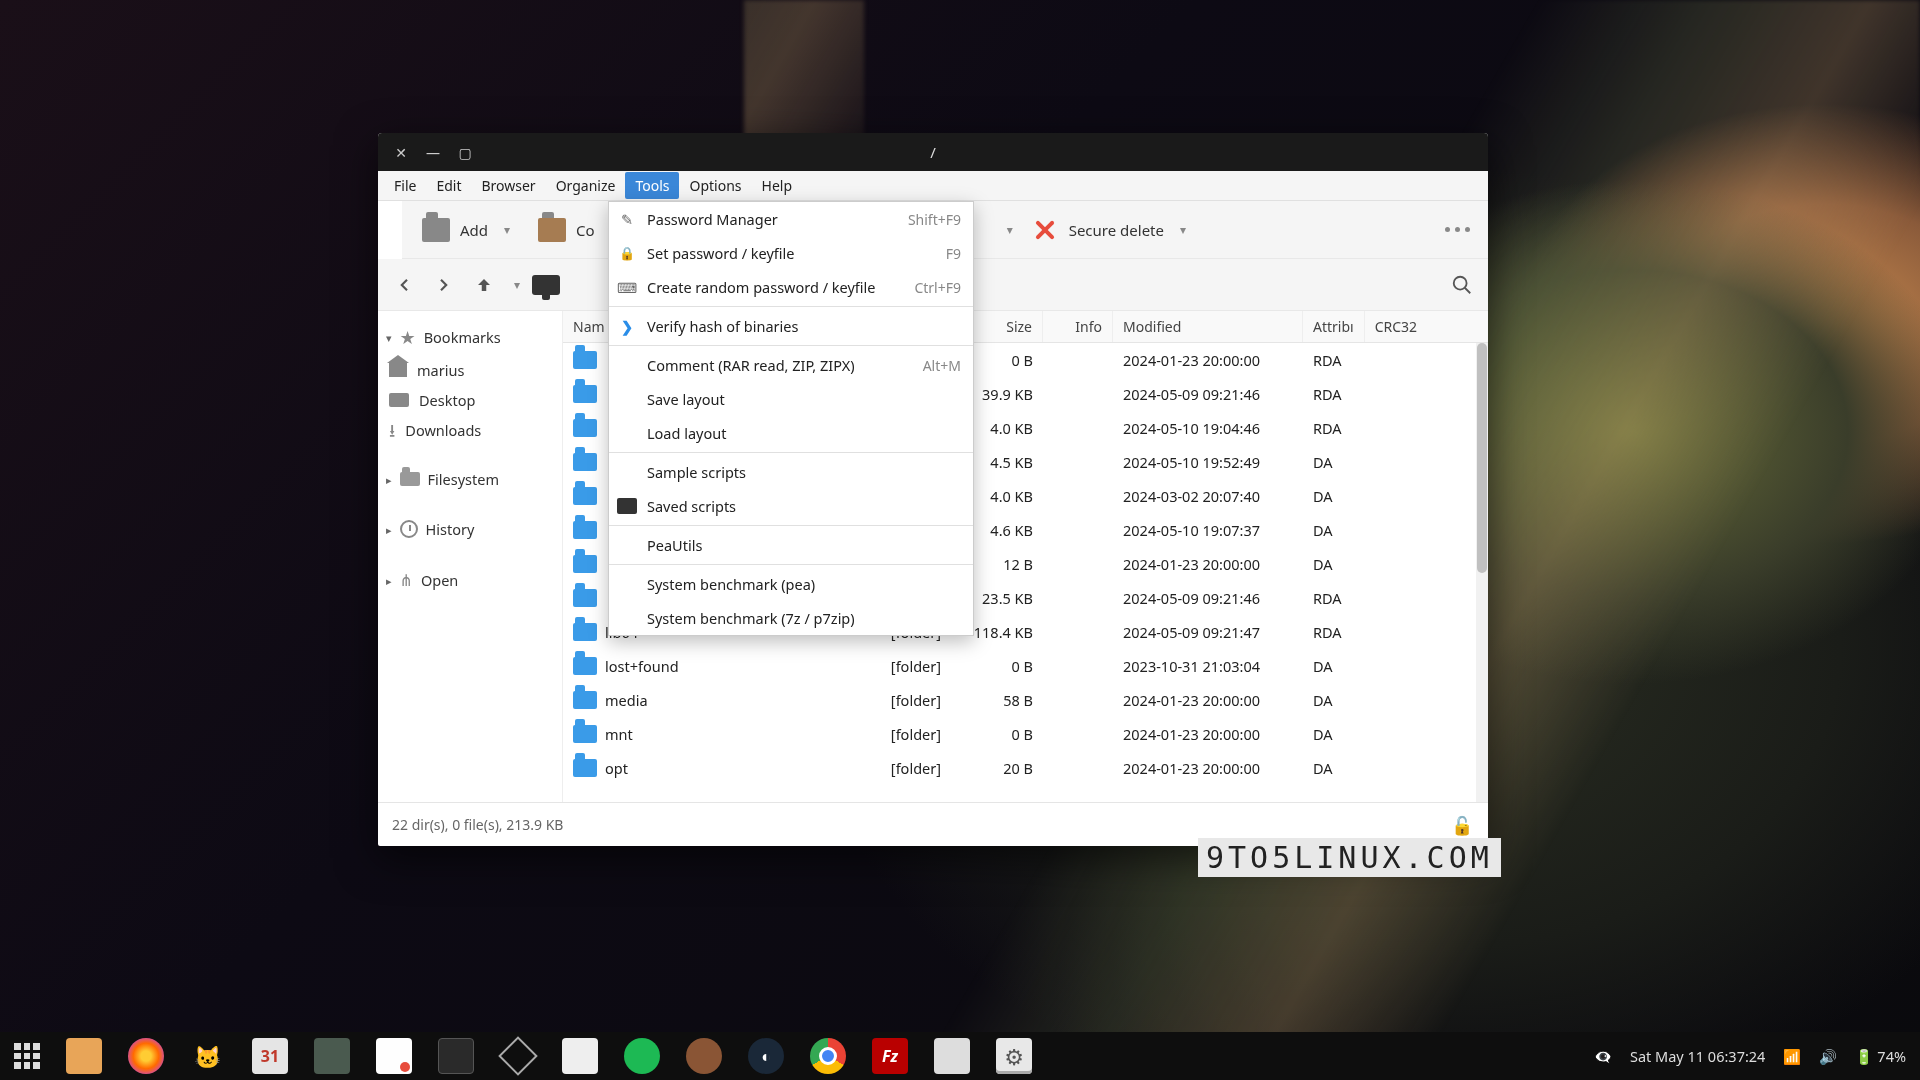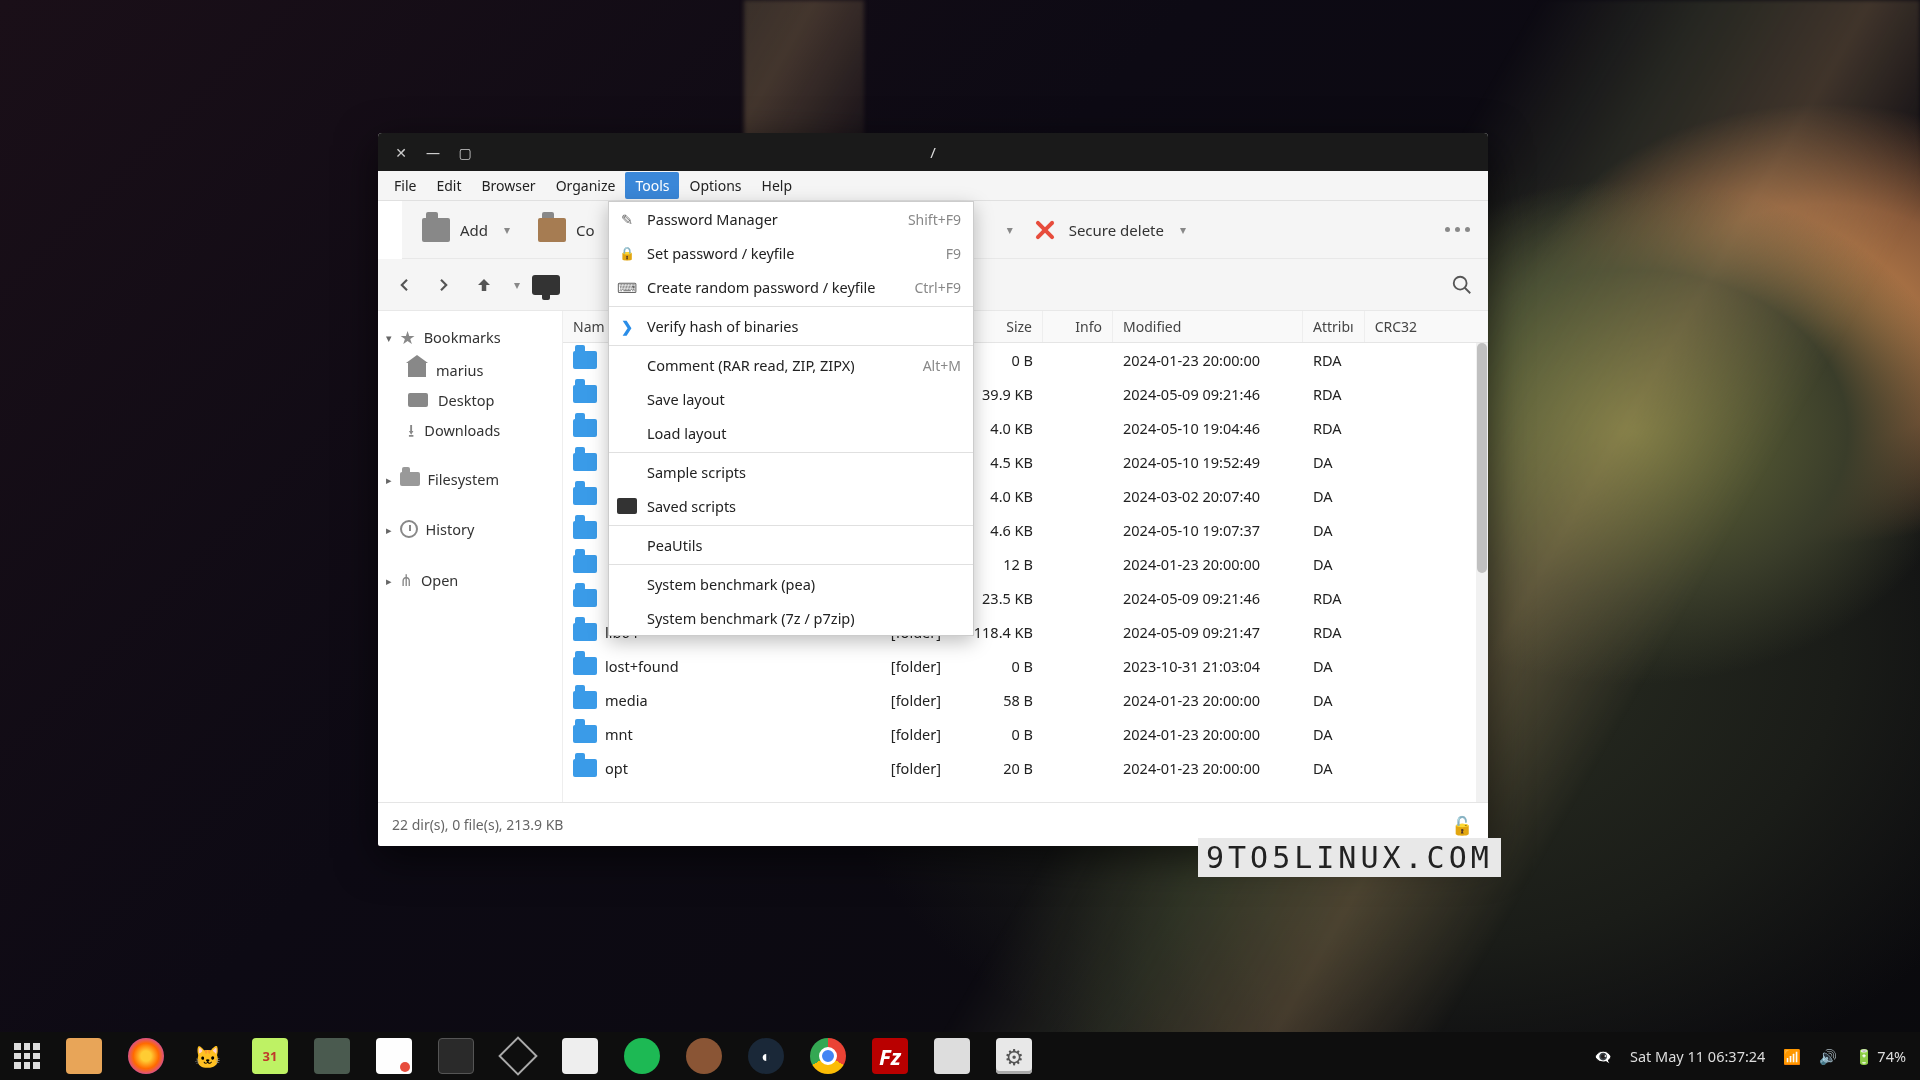--- a/index.html
+++ b/index.html
@@ -44,21 +44,21 @@
   .navbar { height:52px; background:#f5f5f5; display:flex; align-items:center; padding:0 10px; gap:8px; border-bottom:1px solid #e8e8e8; }
   .navbtn { width:32px; height:32px; display:flex; align-items:center; justify-content:center; color:#555; cursor:pointer; font-size:18px; border-radius:3px; }
   .navbtn svg { width:18px; height:18px; fill:#555; }
   .monitor-icon { width:28px; height:20px; background:#333; border-radius:3px; position:relative; margin-left:4px; }
   .monitor-icon::after { content:""; position:absolute; left:10px; bottom:-5px; width:8px; height:5px; background:#333; border-radius:0 0 2px 2px; }
   .searchbtn { margin-left:auto; width:32px; height:32px; display:flex; align-items:center; justify-content:center; cursor:pointer; }
 
   .content { flex:1; display:flex; min-height:0; }
   .sidebar { width:185px; border-right:1px solid #eee; padding:8px 0; overflow-y:auto; font-size:14.5px; color:#333; }
   .side-group { display:flex; align-items:center; padding:6px 8px; gap:8px; cursor:pointer; }
-  .side-sub { display:flex; align-items:center; padding:5px 8px 5px 30px; gap:10px; cursor:pointer; }
+  .side-sub { display:flex; align-items:center; padding:5px 8px 5px 11px; gap:10px; cursor:pointer; }
   .tri { font-size:11px; color:#666; }
   .ico-star { color:#888; font-size:18px; }
   .ico-home { width:18px; height:14px; background:#888; position:relative; }
   .ico-home::before { content:""; position:absolute; left:-2px; top:-8px; border-left:11px solid transparent; border-right:11px solid transparent; border-bottom:8px solid #888; }
   .ico-desk { width:20px; height:14px; background:#888; border-radius:2px; }
   .ico-dl { color:#888; font-size:18px; line-height:14px; }
   .ico-folder-s { width:20px; height:14px; background:#999; border-radius:2px; position:relative; }
   .ico-folder-s::before { content:""; position:absolute; left:2px; top:-5px; width:8px; height:5px; background:#999; border-radius:2px 2px 0 0; }
   .ico-clock { width:18px; height:18px; border:2px solid #888; border-radius:50%; position:relative; }
   .ico-clock::after { content:""; position:absolute; left:7px; top:3px; width:2px; height:6px; background:#888; }
@@ -108,34 +108,34 @@
   .watermark { position:absolute; left:1198px; top:838px; font-family: monospace; font-size:30px; letter-spacing:4px; color:#222; background:#e8e8e8; padding:2px 8px; }
 
   
   .taskbar { position:absolute; left:0; bottom:0; width:100%; height:48px; background:#0e0e0e; display:flex; align-items:center; padding:0 14px; gap:26px; }
   .apps-icon { width:26px; height:26px; display:grid; grid-template-columns:repeat(3,1fr); grid-template-rows:repeat(3,1fr); gap:3px; cursor:pointer; }
   .apps-icon span { background:#ddd; }
   .tb-icon { width:36px; height:36px; border-radius:4px; display:flex; align-items:center; justify-content:center; cursor:pointer; }
   .tb-icon.files { background:#e8a558; }
   .tb-icon.firefox { background:radial-gradient(circle, #ffcc33 20%, #ff6a00 50%, #b93aff 90%); border-radius:50%; }
   .tb-icon.cat { color:#888; font-size:22px; }
-  .tb-icon.cal { background:#bef264; color:#c0392b; font-size:13px; font-weight:bold; display:flex; flex-direction:column; align-items:center; justify-content:center; }
+  .tb-icon.cal { background:#e5e5e5; color:#c0392b; font-size:16px; font-weight:bold; display:flex; flex-direction:column; align-items:center; justify-content:center; }
   .tb-icon.calc { background:#4a5a4f; }
   .tb-icon.note { background:#fefefe; position:relative; }
   .tb-icon.note::after { content:""; position:absolute; right:2px; bottom:2px; width:10px; height:10px; background:#e74c3c; border-radius:50%; }
   .tb-icon.term { background:#2a2a2a; border:1px solid #555; }
   .tb-icon.vbox { position:relative; }
   .tb-icon.vbox::before { content:""; position:absolute; inset:4px; border:2px solid #aaa; transform:rotate(45deg); }
   .tb-icon.store { background:#eee; }
   .tb-icon.spotify { background:#1db954; border-radius:50%; }
   .tb-icon.gimp { background:#8a5535; border-radius:50%; }
   .tb-icon.steam { background:#1a2838; border-radius:50%; color:#fff; }
   .tb-icon.chrome { background:conic-gradient(#ea4335 0 120deg,#fbbc05 120deg 240deg,#34a853 240deg 360deg); border-radius:50%; position:relative; }
   .tb-icon.chrome::after { content:""; position:absolute; inset:9px; background:#4285f4; border-radius:50%; border:3px solid #fff; }
-  .tb-icon.fz { background:#b90000; color:#fff; font-size:22px; font-weight:bold; font-style:italic; }
+  .tb-icon.fz { background:#b90000; color:#fff; font-size:16px; font-weight:bold; font-style:italic; }
   .tb-icon.news { background:#ddd; }
   .tb-icon.settings { background:#e8e8e8; color:#555; font-size:22px; }
   .tb-icon.active { background:#e8e8e8; box-shadow: inset 0 -3px 0 #aaa; }
 
   .tray { margin-left:auto; display:flex; align-items:center; gap:18px; color:#ddd; font-size:14.5px; }
   .tray .t-ico { cursor:pointer; }
 
   .scroll-track { position:absolute; right:0; top:0; bottom:0; width:12px; background:#f1f1f1; }
   .scroll-thumb { position:absolute; right:1px; top:0; width:10px; height:230px; background:#c0c0c0; border-radius:5px; }
 </style>

